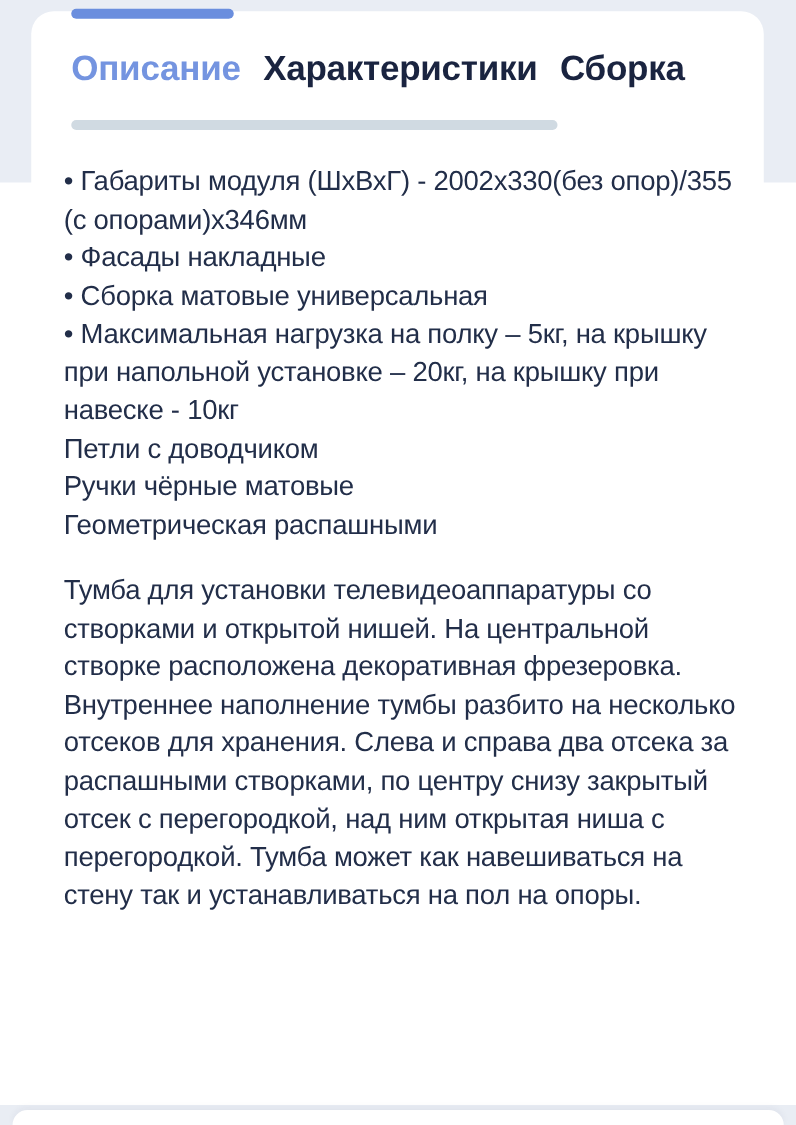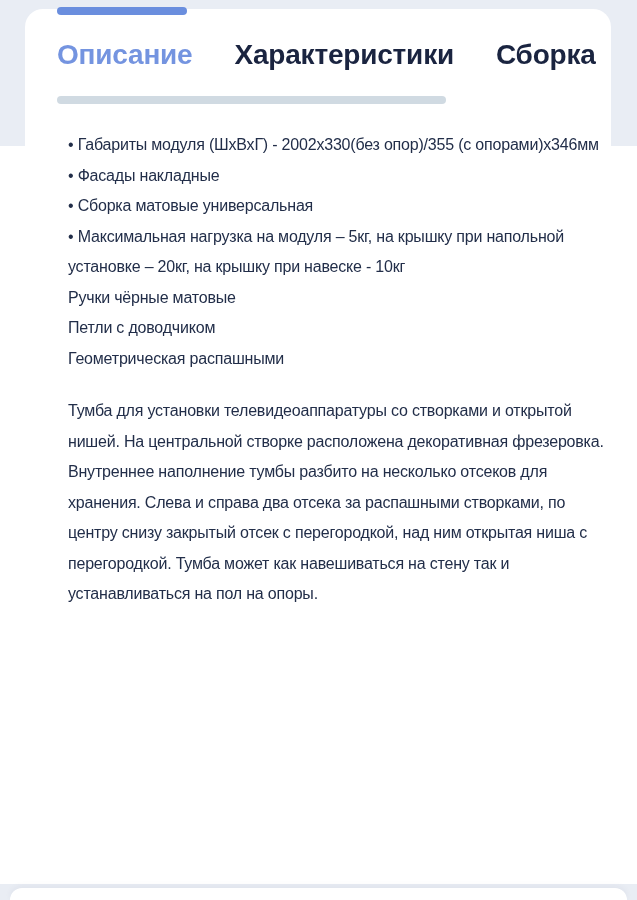--- a/index.html
+++ b/index.html
@@ -25,37 +25,37 @@
   }
 
   
   .tab-indicator{
     position:absolute;left:57px;top:7px;width:130px;height:8px;
     border-radius:4px;background:#6a8ede;
   }
 
   .tabs-row{
     position:absolute;left:57px;top:39px;width:554px;
-    display:flex;gap:42px;
+    display:flex;gap:18px;
     font-size:28px;font-weight:600;line-height:32px;
     color:#1a2440;white-space:nowrap;overflow:hidden;
     letter-spacing:-0.2px;
   }
   .tabs-row .tab{cursor:pointer;}
   .tabs-row .tab.active{color:#7494e0;}
 
   
   .tabs-scrollbar{
     position:absolute;left:57px;top:96px;width:389px;height:8px;
     border-radius:4px;background:#d0dae2;
   }
 
   .text-col{
-    position:absolute;left:68px;top:130px;width:548px;
-    font-size:16px;line-height:30.5px;letter-spacing:-0.2px;
+    position:absolute;left:51px;top:130px;width:548px;
+    font-size:22px;line-height:30.5px;letter-spacing:-0.2px;
     color:#222e49;
   }
   .spec-line{margin:0;padding:0;}
   .paragraph{margin:22px 0 0 0;padding:0;}
 
   
   .bottom-card{
     position:absolute;left:10px;top:888px;width:617px;height:12px;
     background:#ffffff;border-radius:14px 14px 0 0;
     box-shadow:0 -2px 6px rgba(30,45,80,0.05);
@@ -76,22 +76,22 @@
     <span class="tab">Характеристики</span>
     <span class="tab">Сборка</span>
   </nav>
 
   <div class="tabs-scrollbar"></div>
 
   <div class="text-col">
     <div class="spec-line">• Габариты модуля (ШхВхГ) - 2002х330(без опор)/355 (с опорами)х346мм</div>
     <div class="spec-line">• Фасады накладные</div>
     <div class="spec-line">• Сборка матовые универсальная</div>
-    <div class="spec-line">• Максимальная нагрузка на модуля – 5кг, на крышку при напольной установке – 20кг, на крышку при навеске - 10кг</div>
+    <div class="spec-line">• Максимальная нагрузка на полку – 5кг, на крышку при напольной установке – 20кг, на крышку при навеске - 10кг</div>
+    <div class="spec-line">Петли с доводчиком</div>
     <div class="spec-line">Ручки чёрные матовые</div>
-    <div class="spec-line">Петли с доводчиком</div>
     <div class="spec-line">Геометрическая распашными</div>
     <p class="paragraph">Тумба для установки телевидеоаппаратуры со створками и открытой нишей. На центральной створке расположена декоративная фрезеровка. Внутреннее наполнение тумбы разбито на несколько отсеков для хранения. Слева и справа два отсека за распашными створками, по центру снизу закрытый отсек с перегородкой, над ним открытая ниша с перегородкой. Тумба может как навешиваться на стену так и устанавливаться на пол на опоры.</p>
   </div>
 
   <div class="bottom-card"></div>
 
 </div>
 
 </body></html>

